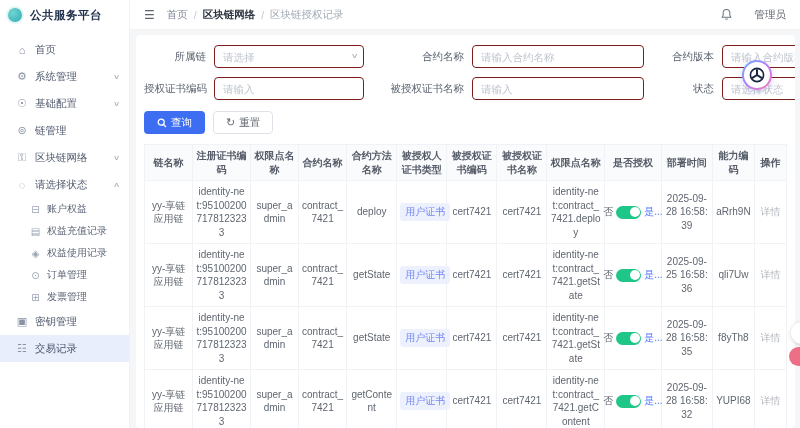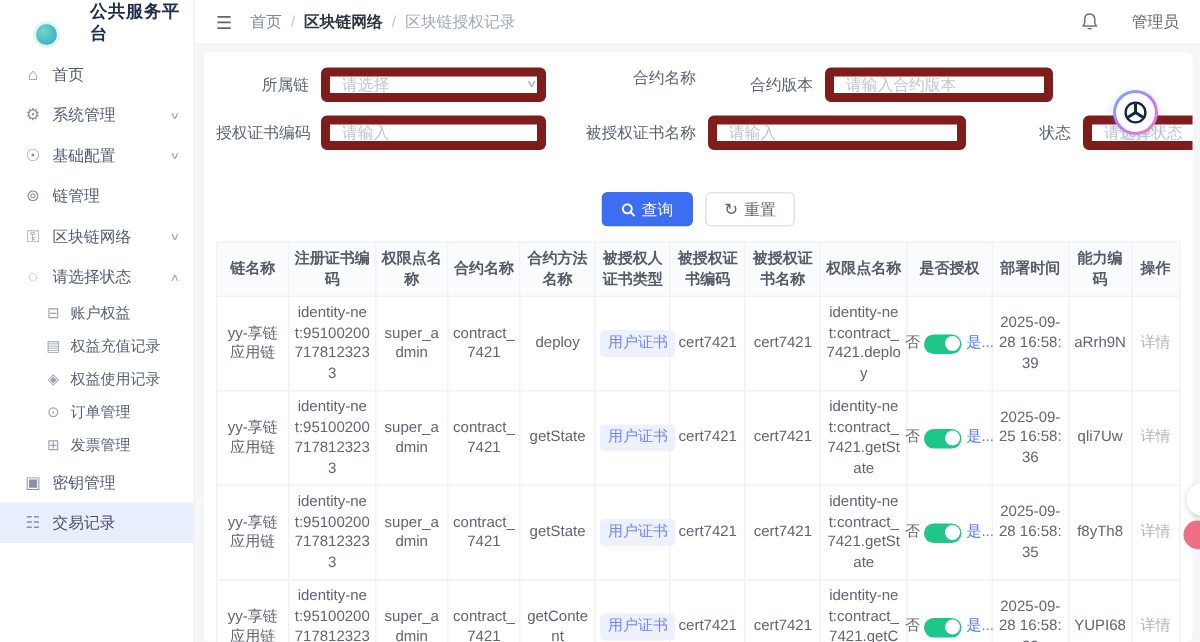--- a/index.html
+++ b/index.html
@@ -4,21 +4,21 @@
 <style>
   * { box-sizing: border-box; margin: 0; padding: 0; }
   html,body { width: 800px; height: 428px; overflow: hidden; }
   body {
     font-family: "Liberation Sans", "DejaVu Sans", sans-serif;
     background: #fff; position: relative; color: #5f6670;
   }
   
   .sidebar { position: absolute; left:0; top:0; width:130px; height:428px;
     background:#fff; border-right:1px solid #f0f1f3; z-index:5; }
-  .logo { height:30px; display:flex; align-items:flex-end; gap:22px; padding-left:24px; }
+  .logo { height:30px; display:flex; align-items:center; gap:8px; padding-left:8px; }
   .logo-dot { width:14px; height:14px; border-radius:50%;
     background: radial-gradient(circle at 35% 35%, #6fd6d2, #2fa8b5);
     box-shadow: 0 0 0 2px #e3f4f5; flex:none; }
   .logo-text { font-size:11.5px; font-weight:bold; color:#20304c; letter-spacing:.5px; }
   .menu { padding-top:6px; }
   .m-item { height:27px; display:flex; align-items:center; gap:7px;
     padding:0 10px 0 16px; font-size:10.5px; color:#515a6e; cursor:pointer; }
   .m-item .mi { width:12px; font-size:11px; color:#8a93a5; text-align:center; flex:none; }
   .m-item .lbl { flex:1; white-space:nowrap; }
   .m-item .chev { font-size:7px; color:#a7aebc; transform:scaleX(1.4); }
@@ -41,27 +41,27 @@
   
   .content { position:absolute; left:130px; top:30px; right:0; bottom:0;
     background:#f5f6f8; padding:5px 5px 0 6px; }
   .card { background:#fff; border-radius:4px; height:100%; padding:10px 8px 0 8px; overflow:hidden; }
   
   .f-row { display:flex; align-items:flex-start; margin-bottom:9px; }
   .f-group { display:flex; align-items:center; }
   .f-label { font-size:10.5px; color:#5b6370; text-align:right; padding-right:8px; white-space:nowrap; }
   .w1 { width:70px; } .w2 { width:92px; } .w3 { width:62px; }
   .f-box { position:relative; }
-  .f-box input { width:100%; height:23px; border:6px solid #7f1d1d; border-radius:4px;
+  .f-box input { width:100%; height:23px; border:1px solid #7f1d1d; border-radius:4px;
     padding:0 18px 0 8px; font-size:10.5px; color:#333; outline:none;
     font-family:"Liberation Sans",sans-serif; }
   .f-box input::placeholder { color:#bfc5ce; }
   .f-box .dd { position:absolute; right:7px; top:7px; font-size:7px; color:#aab0ba;
     transform:scaleX(1.5); pointer-events:none; }
-  .btn-row { display:flex; gap:8px; margin:28px 0 10px 0;justify-content:center; }
+  .btn-row { display:flex; gap:8px; margin:11px 0 10px 0; }
   .btn { height:23px; border-radius:4px; font-size:10.5px; display:flex; align-items:center;
     gap:4px; padding:0 12px; cursor:pointer; border:1px solid transparent;
     font-family:"Liberation Sans",sans-serif; }
   .btn.primary { background:#3d6ef2; color:#fff; }
   .btn.plain { background:#fff; color:#5f6670; border-color:#dfe3e9; }
   .btn svg { display:block; }
   
   table { width:100%; border-collapse:collapse; table-layout:fixed; }
   th, td { border:1px solid #f0f2f5; text-align:center; vertical-align:middle;
     font-size:10px; line-height:1.35; word-break:break-all; padding:4px 3px; }
@@ -181,20 +181,23 @@
     <div class="f-row">
       <div class="f-group">
         <span class="f-label w1">所属链</span>
         <div class="f-box" style="width:150px;">
           <input placeholder="请选择" style="">
           <span class="dd">∨</span>
         </div>
       </div>
       <div class="f-group" style="margin-left:16px;">
         <span class="f-label w2">合约名称</span>
+        <div class="f-box" style="width:172px;">
+          <input placeholder="请输入合约名称" style="">
+        </div>
       </div>
       <div class="f-group" style="margin-left:16px;">
         <span class="f-label w3">合约版本</span>
         <div class="f-box" style="width:152px;">
           <input placeholder="请输入合约版本" style="">
         </div>
       </div>
     </div>
 
     <div class="f-row">

